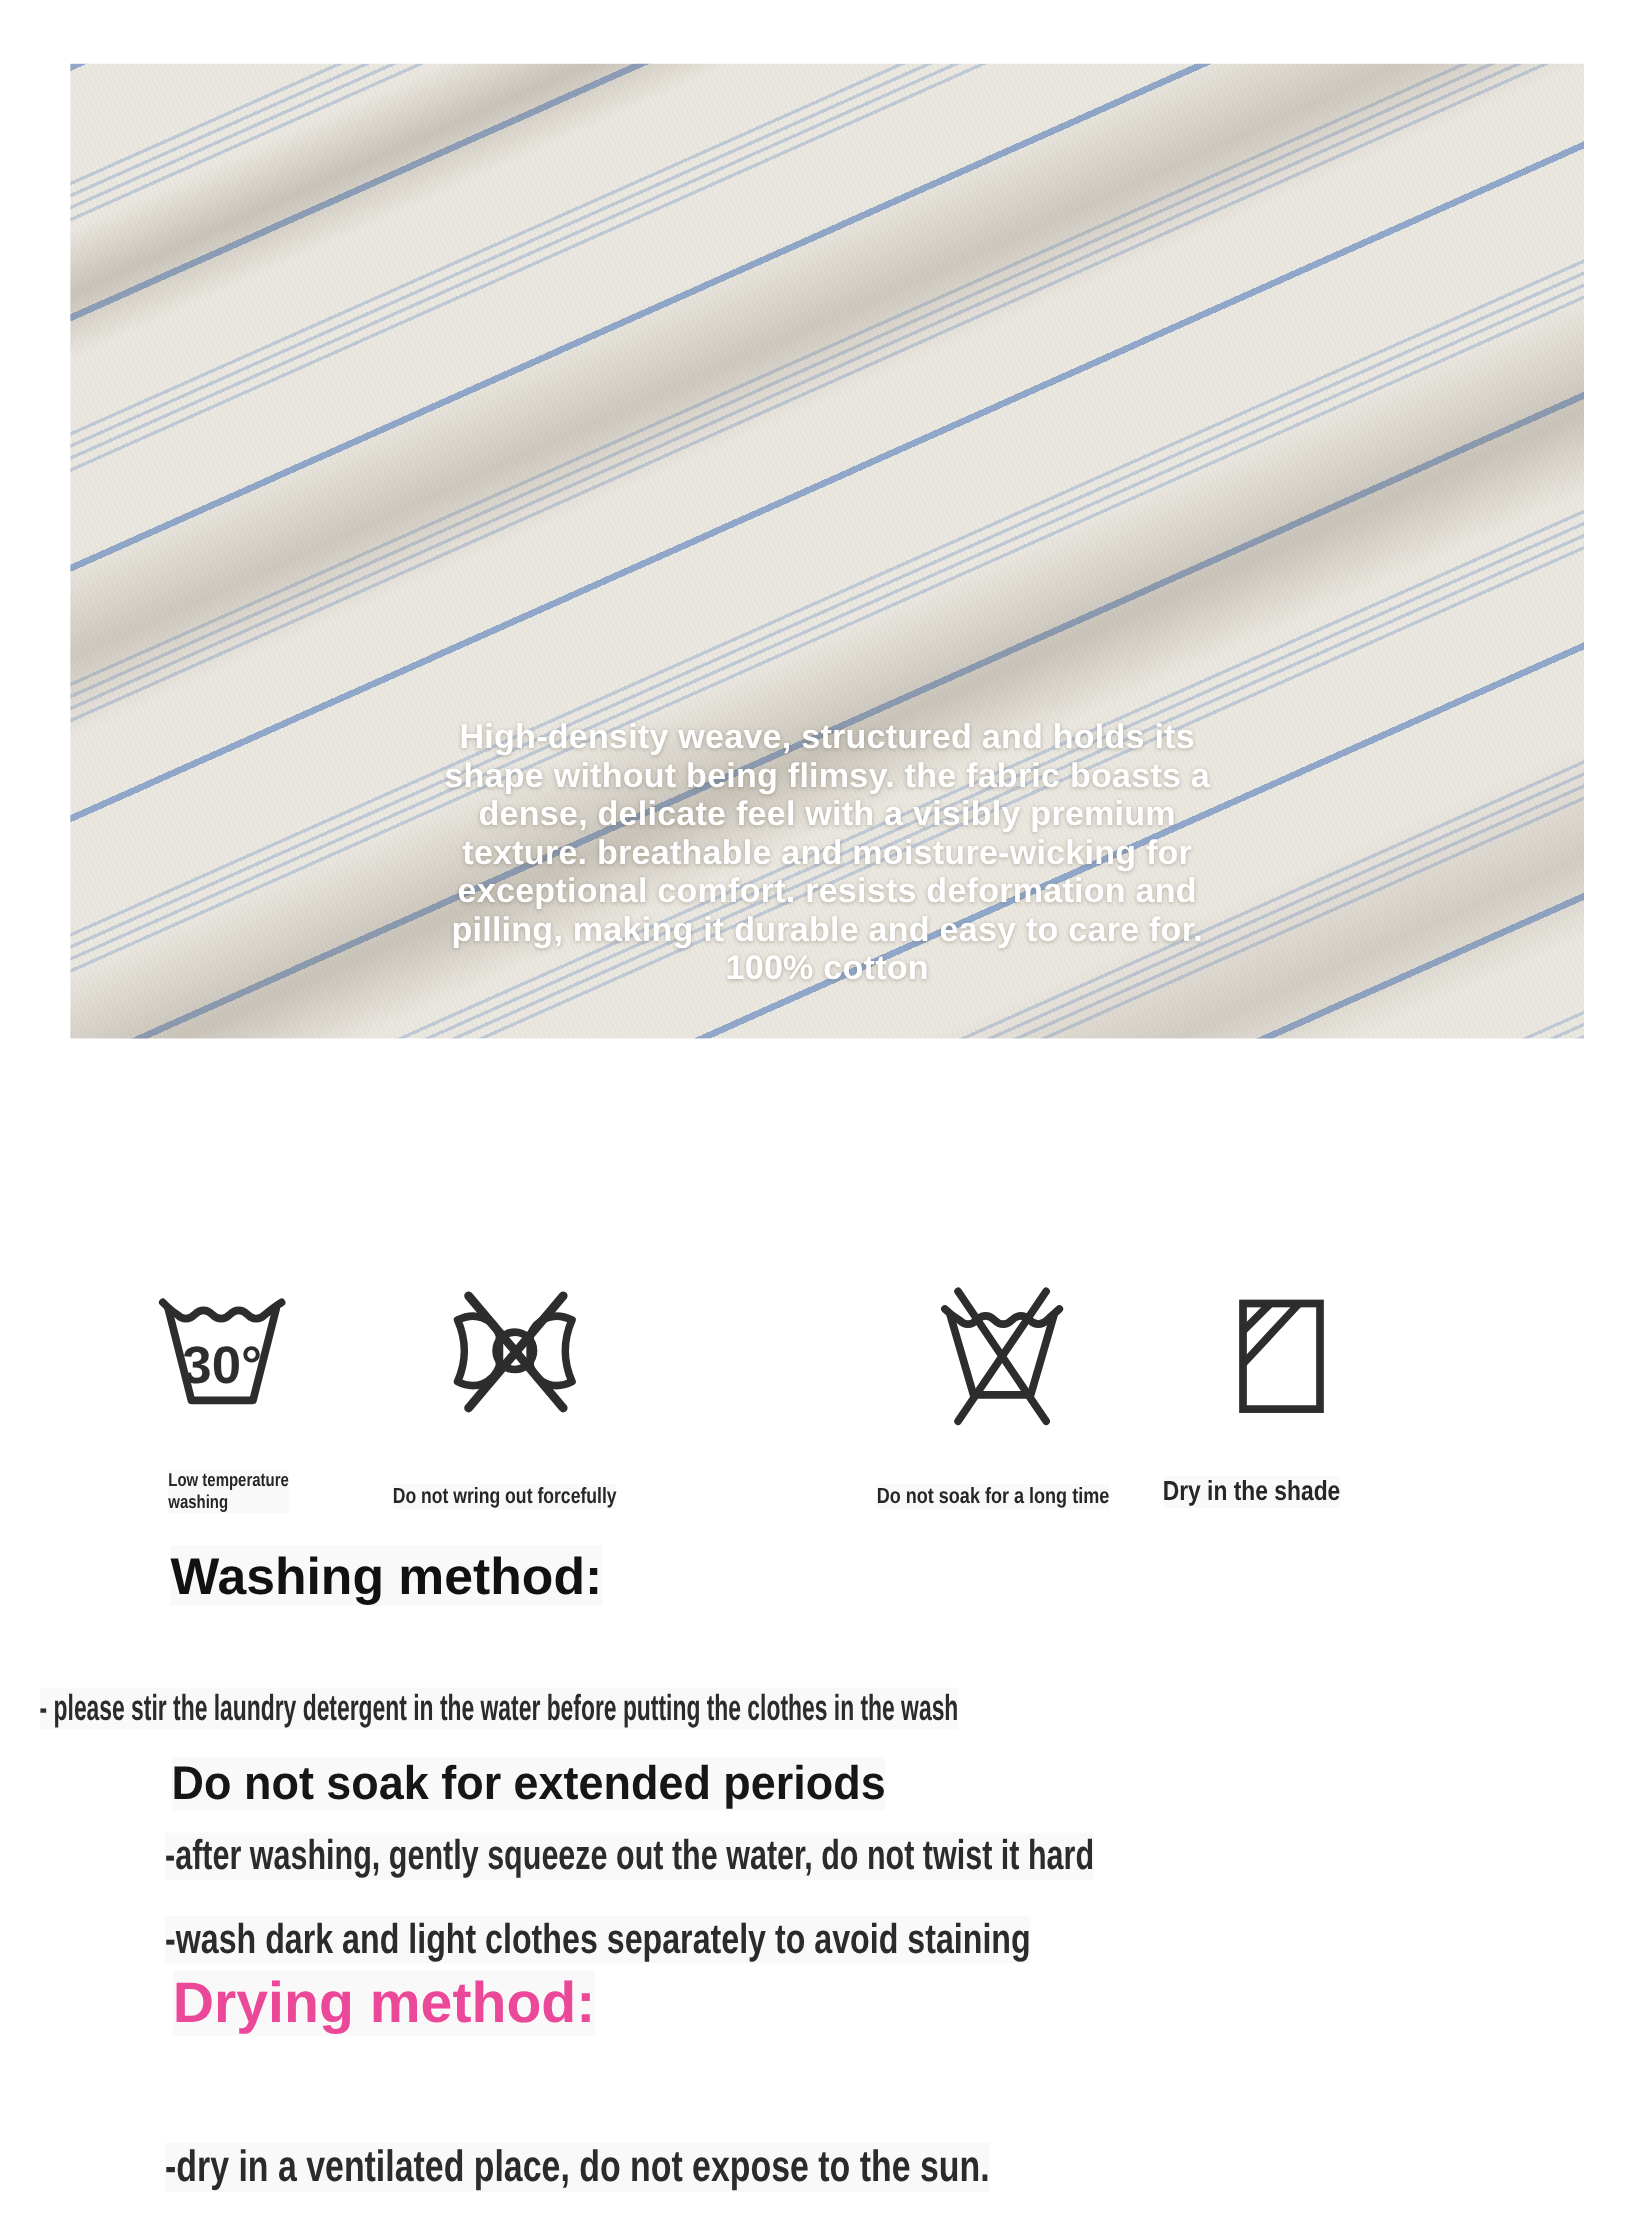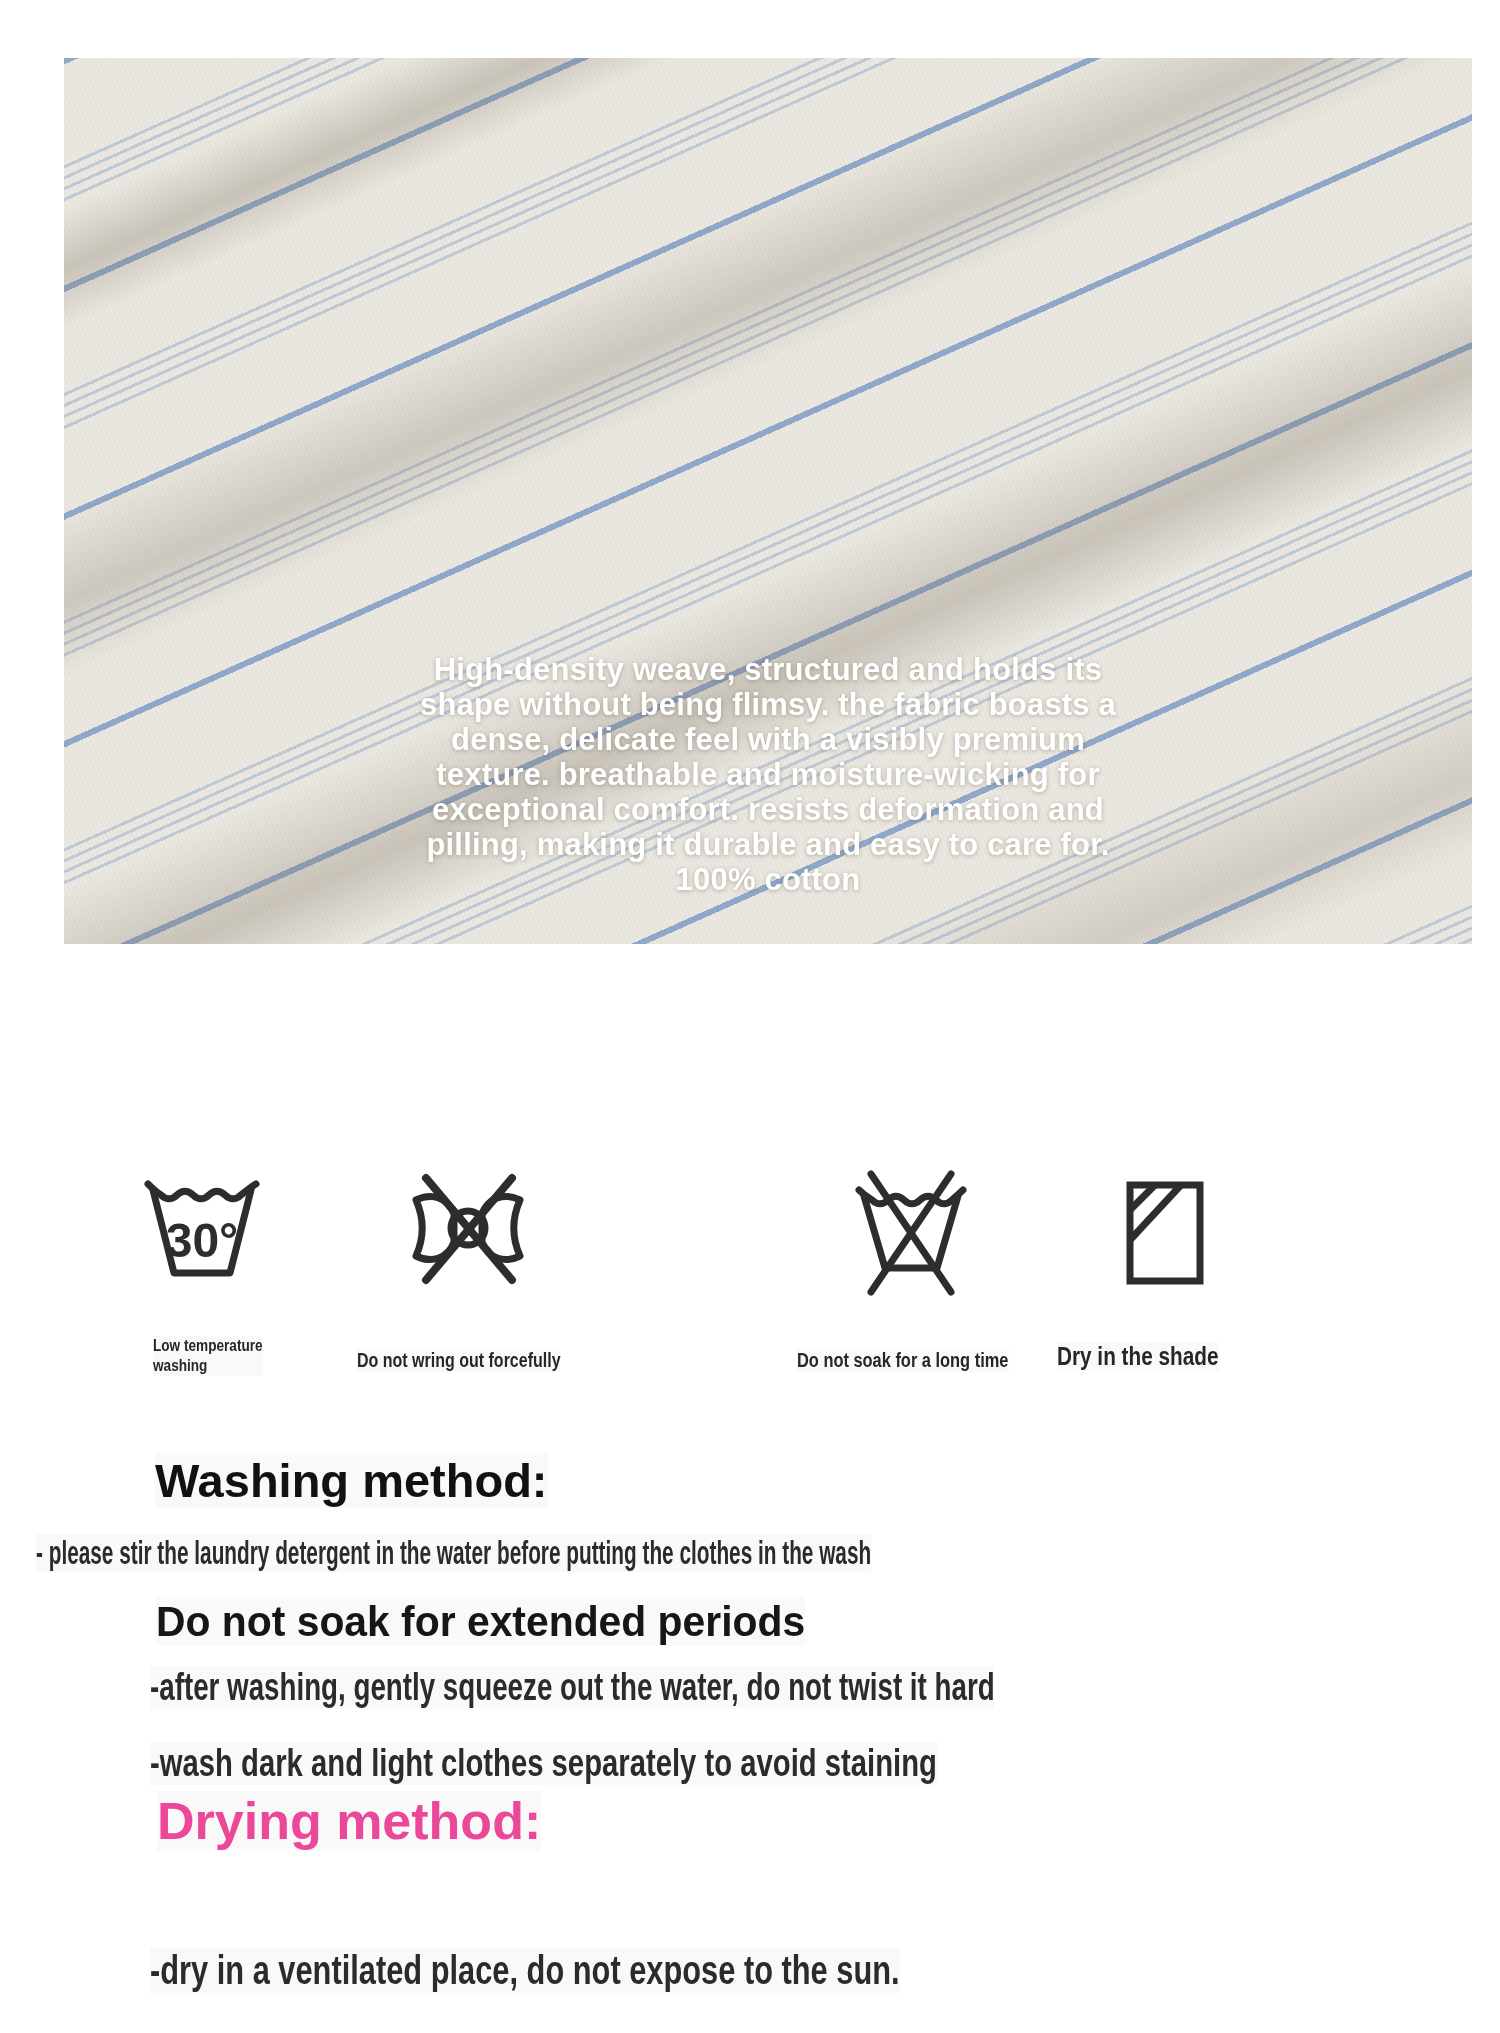--- a/index.html
+++ b/index.html
@@ -29,21 +29,20 @@
         rgba(128,156,198,0) 101px, rgba(128,156,198,0) 108px,
         rgba(128,156,198,0.40) 108px, rgba(128,156,198,0.40) 111px,
         rgba(128,156,198,0) 111px, rgba(128,156,198,0) 118px,
         rgba(128,156,198,0.40) 118px, rgba(128,156,198,0.40) 121px,
         rgba(128,156,198,0) 121px, rgba(128,156,198,0) 128px,
         rgba(128,156,198,0.40) 128px, rgba(128,156,198,0.40) 131px,
         rgba(128,156,198,0) 131px, rgba(128,156,198,0) 208px),
       
       repeating-linear-gradient(66deg,
         rgba(255,255,255,0.05) 0 2px, rgba(0,0,0,0.015) 2px 4px);
-    padding-left: 32px;
   }
   .overlay-text{
     position:absolute;left:0;right:0;top:594px;
     text-align:center;color:#ffffff;font-weight:700;
     font-size:31px;line-height:35px;white-space:pre-line;
     text-shadow:0 1px 4px rgba(105,95,80,0.45);
     letter-spacing:0.2px;
   }
   
   .icon{position:absolute;}
@@ -55,21 +54,21 @@
   .lbl1{left:153px;top:1336px;font-size:17px;line-height:20px;transform:scaleX(0.80);}
   .lbl2{left:357px;top:1349px;font-size:20px;transform:scaleX(0.80);}
   .lbl3{left:797px;top:1349px;font-size:20px;transform:scaleX(0.82);}
   .lbl4{left:1057px;top:1342px;font-size:25px;transform:scaleX(0.83);}
   
   .line{
     position:absolute;color:#262626;font-weight:700;white-space:nowrap;
     transform-origin:left center;
   }
   .hl{background:rgba(0,0,0,0.025);}
-  .h-wash {left:155px;top:1453px;font-size:47px;color:#111111;}
+  .h-wash {left:155px;top:1405px;font-size:47px;color:#111111;}
   .n-stir {left:36px; top:1534px;font-size:33px;transform:scaleX(0.63);color:#2b2b2b;}
   .h-soak {left:156px;top:1597px;font-size:43px;transform:scaleX(0.95);color:#161616;}
   .b-after{left:150px;top:1666px;font-size:38px;transform:scaleX(0.73);color:#2b2b2b;}
   .b-dark {left:150px;top:1742px;font-size:38px;transform:scaleX(0.77);color:#2b2b2b;}
   .h-dry  {left:157px;top:1791px;font-size:52px;color:#ec4899;}
   .b-vent {left:150px;top:1948px;font-size:40px;transform:scaleX(0.77);color:#2b2b2b;}
 </style>
 </head>
 <body>
 

